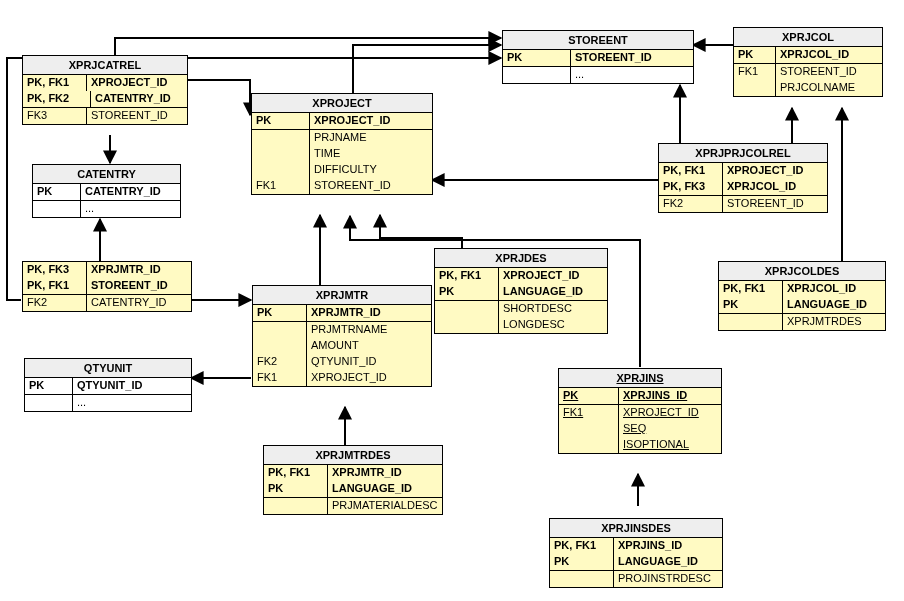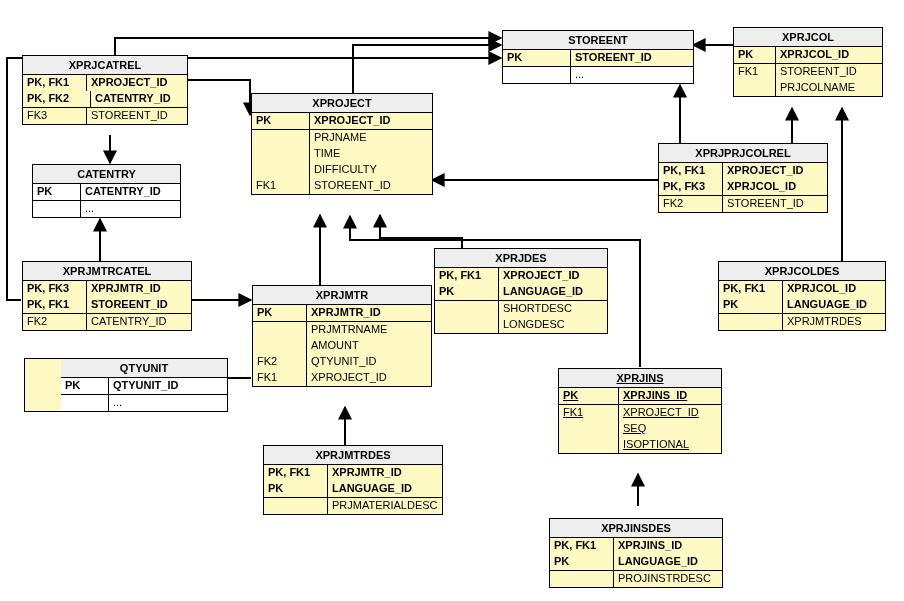--- a/index.html
+++ b/index.html
@@ -15,21 +15,21 @@
   }
   svg.connectors {
     position: absolute;
     left: 0; top: 0;
     width: 904px; height: 601px;
     pointer-events: none;
   }
   .entity {
     position: absolute;
     border: 1px solid #000;
-    background: #fef9c3;
+    background: #5eead4;
   }
   .entity .title {
     background: #eee;
     text-align: center;
     font-weight: bold;
     padding: 3px 4px;
     border-bottom: 1px solid #000;
   }
   .entity .row {
     display: flex;
@@ -180,21 +180,20 @@
           <div class="kcol" style="width: 48px; font-weight: bold;">PK</div>
           <div class="fcol" style="font-weight: bold;">CATENTRY_ID</div>
         </div>
         <div class="sep"></div>
         <div class="row wht">
           <div class="kcol" style="width: 48px;"></div>
           <div class="fcol">...</div>
         </div>
       </div>
       <div class="entity" style="left: 22px; top: 261px; width: 168px;">
-        <div class="title">XPRJMTRCATEL</div>
         <div class="row pk">
           <div class="kcol" style="width: 64px;">PK, FK3</div>
           <div class="fcol">XPRJMTR_ID</div>
         </div>
         <div class="row pk">
           <div class="kcol" style="width: 64px;">PK, FK1</div>
           <div class="fcol">STOREENT_ID</div>
         </div>
         <div class="sep"></div>
         <div class="row nk">
@@ -255,21 +254,21 @@
         <div class="row pk">
           <div class="kcol" style="width: 64px;">PK</div>
           <div class="fcol">LANGUAGE_ID</div>
         </div>
         <div class="sep"></div>
         <div class="row nk">
           <div class="kcol" style="width: 64px;"></div>
           <div class="fcol">XPRJMTRDES</div>
         </div>
       </div>
-      <div class="entity" style="left: 24px; top: 358px; width: 166px; padding-left: 36px;">
+      <div class="entity" style="left: 24px; top: 358px; width: 166px;">
         <div class="title">QTYUNIT</div>
         <div class="row wht">
           <div class="kcol" style="width: 48px; font-weight: bold;">PK</div>
           <div class="fcol" style="font-weight: bold;">QTYUNIT_ID</div>
         </div>
         <div class="sep"></div>
         <div class="row wht">
           <div class="kcol" style="width: 48px;"></div>
           <div class="fcol">...</div>
         </div>

